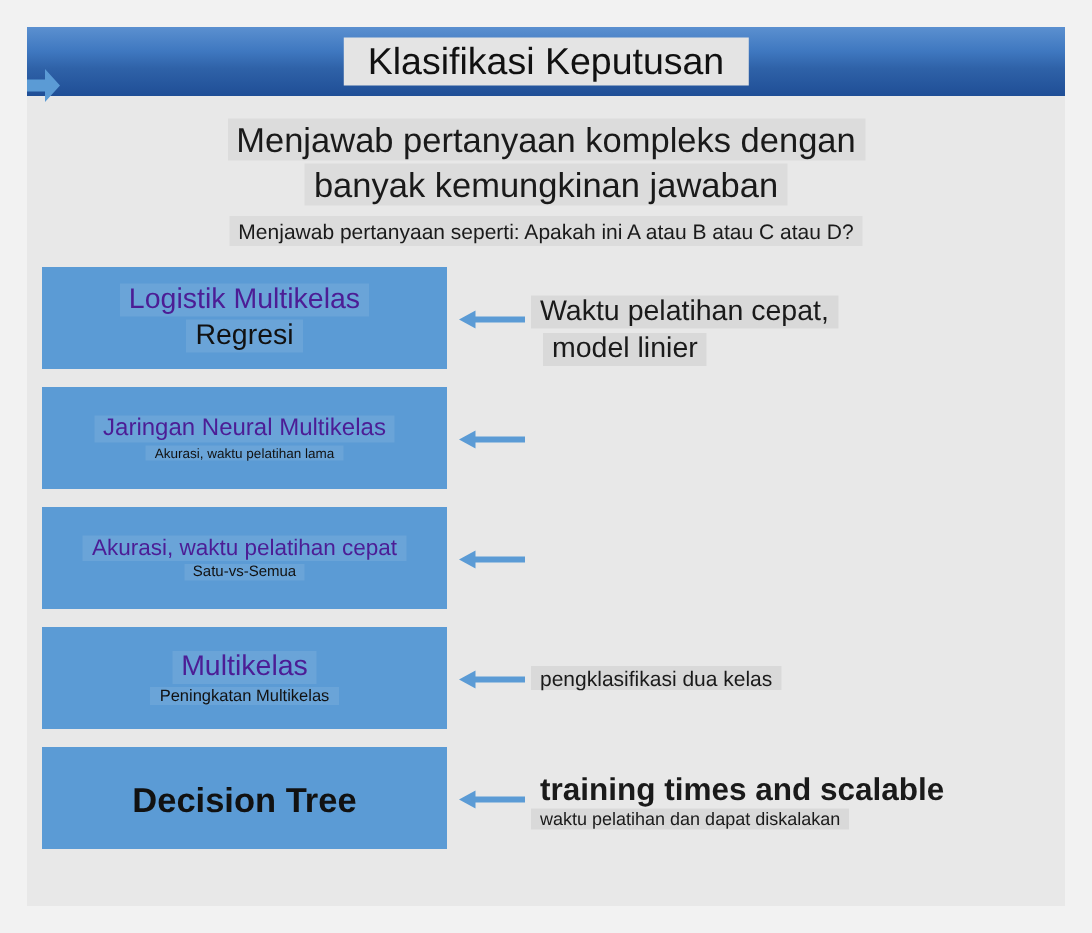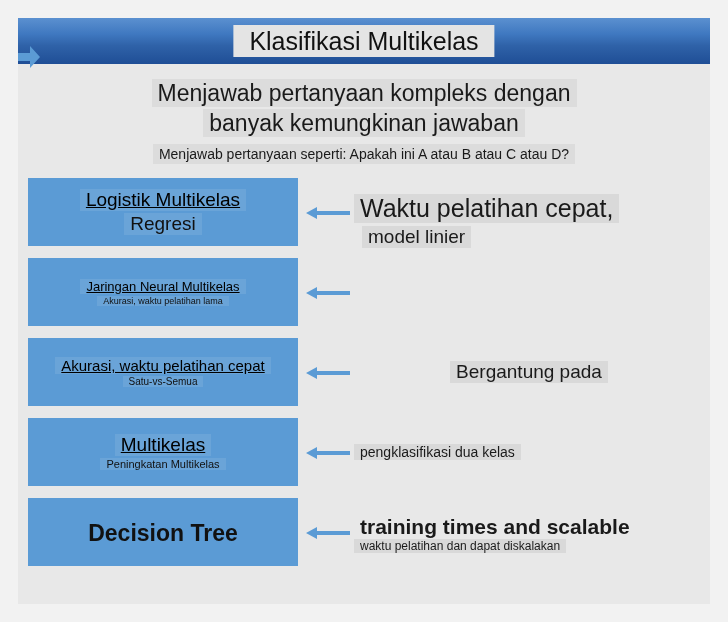--- a/index.html
+++ b/index.html
@@ -90,25 +90,24 @@
     left: 10px;
     width: 270px;
     height: 68px;
     background: #5b9bd5;
     display: flex;
     flex-direction: column;
     align-items: center;
     justify-content: center;
   }
   .box-line-1 {
-    color: #000000;
+    color: #4c1d95;
     text-align: center;
     background: #6aa4d8;
     padding: 0 6px;
-    text-decoration: underline;
   }
   .box-line-2 {
     color: #111;
     text-align: right;
     padding: 0 6px;
     margin-top: 2px;
   }
   .arrow {
     position: absolute;
     left: 288px;
@@ -128,25 +127,25 @@
   .r-line {
     color: #1a1a1a;
     background: #d9d9d9;
     padding: 0 6px;
     align-self: flex-start;
   }
   
   #row1 { top: 160px; }
   #row1 .box-line-1 { font-size: 19px; }
   #row1 .box-line-2 { font-size: 19px; background: #6aa4d8; }
-  #row1 .r-line.a { font-size: 25px; margin-top: 17px; }
+  #row1 .r-line.a { font-size: 19px; margin-top: 17px; }
   #row1 .r-line.b { font-size: 19px; margin-top: 3px; margin-left: 8px; }
 
   #row2 { top: 240px; }
-  #row2 .box-line-1 { font-size: 13px; }
+  #row2 .box-line-1 { font-size: 16px; }
   #row2 .box-line-2 { font-size: 9px; background: #6aa4d8; }
   #row2 .r-line.a { font-size: 19px; align-self: center; }
 
   #row3 { top: 320px; }
   #row3 .box-line-1 { font-size: 15px; }
   #row3 .box-line-2 { font-size: 10px; background: #6aa4d8; }
   #row3 .r-line.a { font-size: 19px; align-self: center; }
 
   #row4 { top: 400px; }
   #row4 .box-line-1 { font-size: 19px; }
@@ -159,21 +158,21 @@
   #row5 .box-line-2 { font-size: 23px; font-weight: bold; background: transparent; }
   #row5 .r-line.a { font-size: 12px; }
   #row5 .r-line.b { font-size: 21px; font-weight: bold; margin-top: 3px; background: transparent; }
 </style>
 </head>
 <body>
 
 <div id="slide">
 
   <div id="title-bar">
-    <div id="title-text">Klasifikasi Multikelas</div>
+    <div id="title-text">Klasifikasi Keputusan</div>
   </div>
 
   <svg id="left-arrow" viewBox="0 0 22 26">
     <polygon points="0,9 12,9 12,2 22,13 12,24 12,17 0,17" fill="#5b9bd5"></polygon>
   </svg>
 
   <div class="headline" id="headline-1">
     <span class="hl-inner">Menjawab pertanyaan kompleks dengan</span>
   </div>
   <div class="headline" id="headline-2">
@@ -208,23 +207,20 @@
   </div>
 
   <div class="row" id="row3">
     <div class="box">
       <div class="box-line-1">Akurasi, waktu pelatihan cepat</div>
       <div class="box-line-2">Satu-vs-Semua</div>
     </div>
     <svg class="arrow" viewBox="0 0 44 14">
       <polygon points="0,7 11,1 11,5 44,5 44,9 11,9 11,13" fill="#5b9bd5"></polygon>
     </svg>
-    <div class="right-col">
-      <div class="r-line a">Bergantung pada</div>
-    </div>
   </div>
 
   <div class="row" id="row4">
     <div class="box">
       <div class="box-line-1">Multikelas</div>
       <div class="box-line-2">Peningkatan Multikelas</div>
     </div>
     <svg class="arrow" viewBox="0 0 44 14">
       <polygon points="0,7 11,1 11,5 44,5 44,9 11,9 11,13" fill="#5b9bd5"></polygon>
     </svg>

